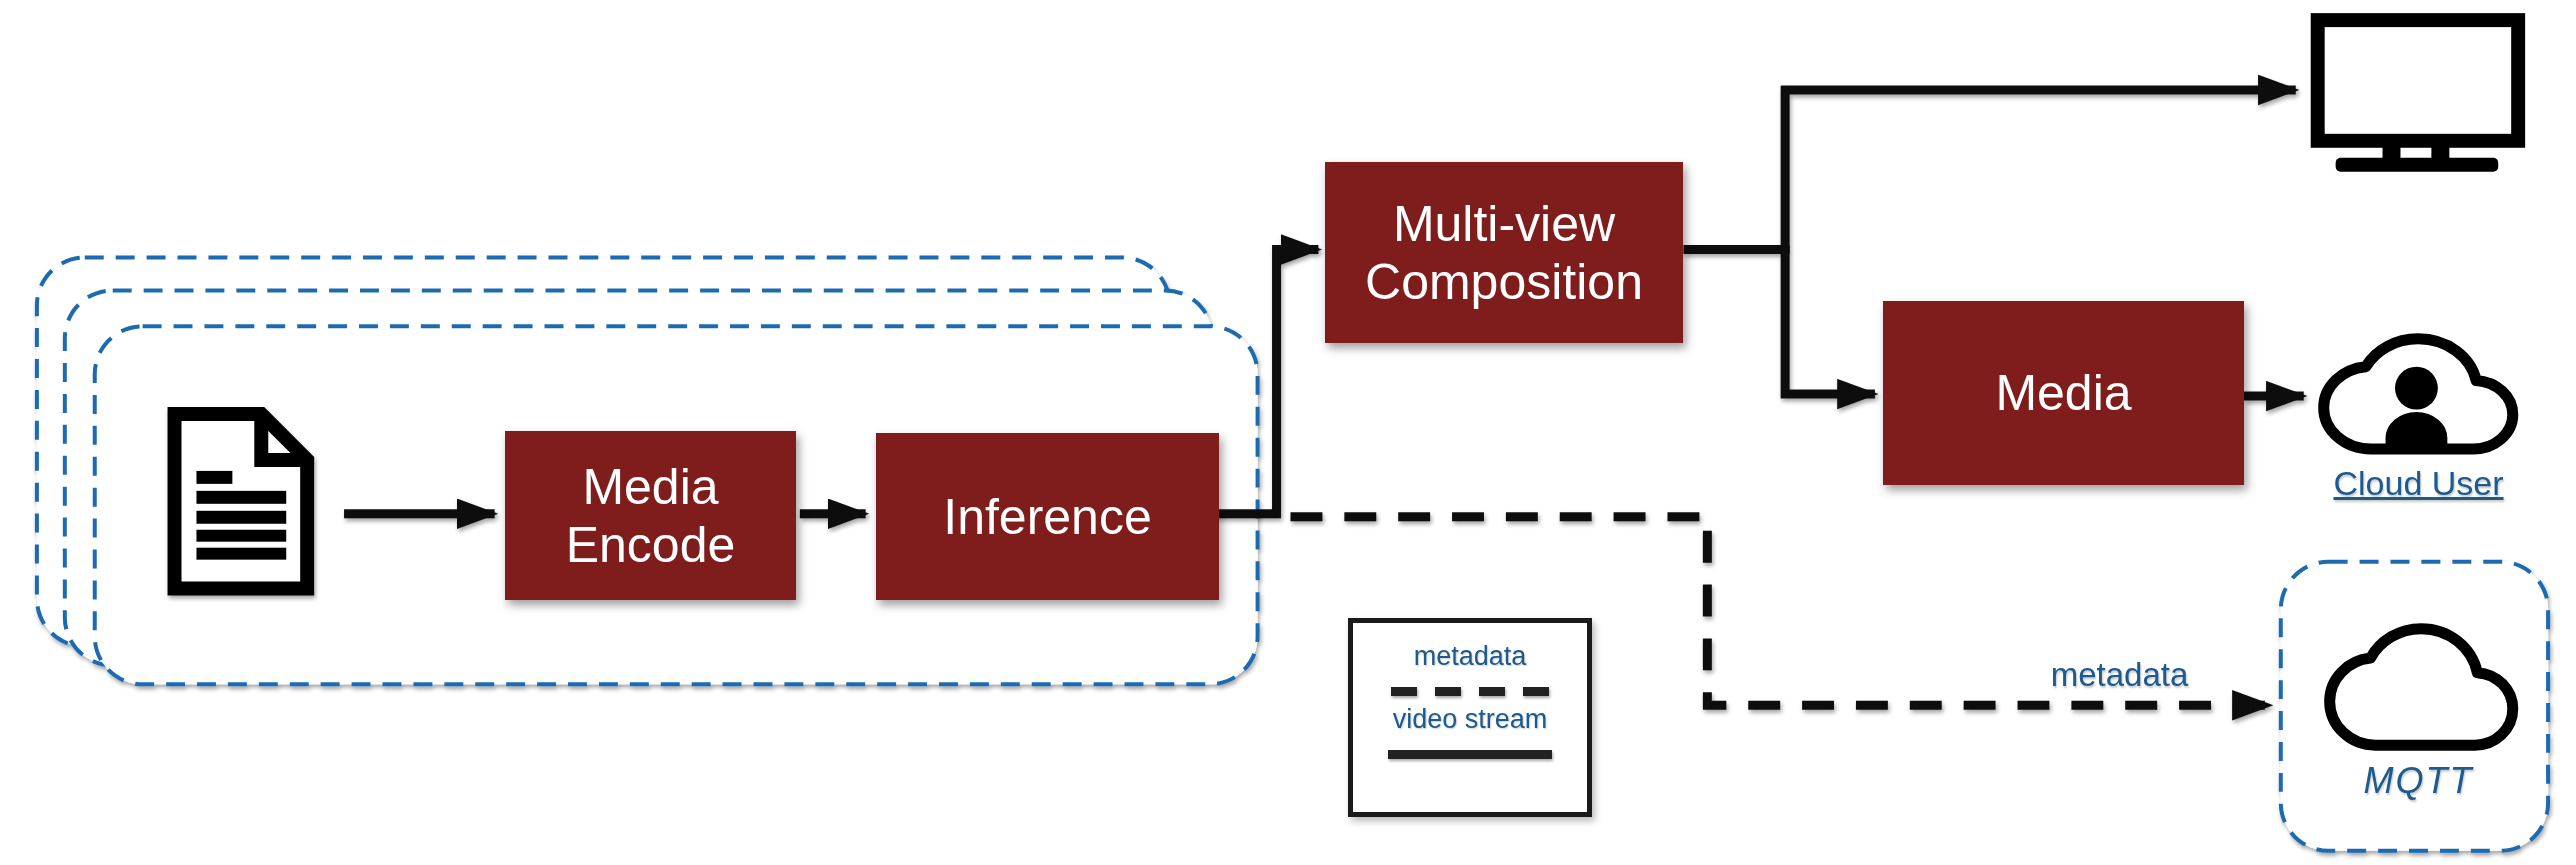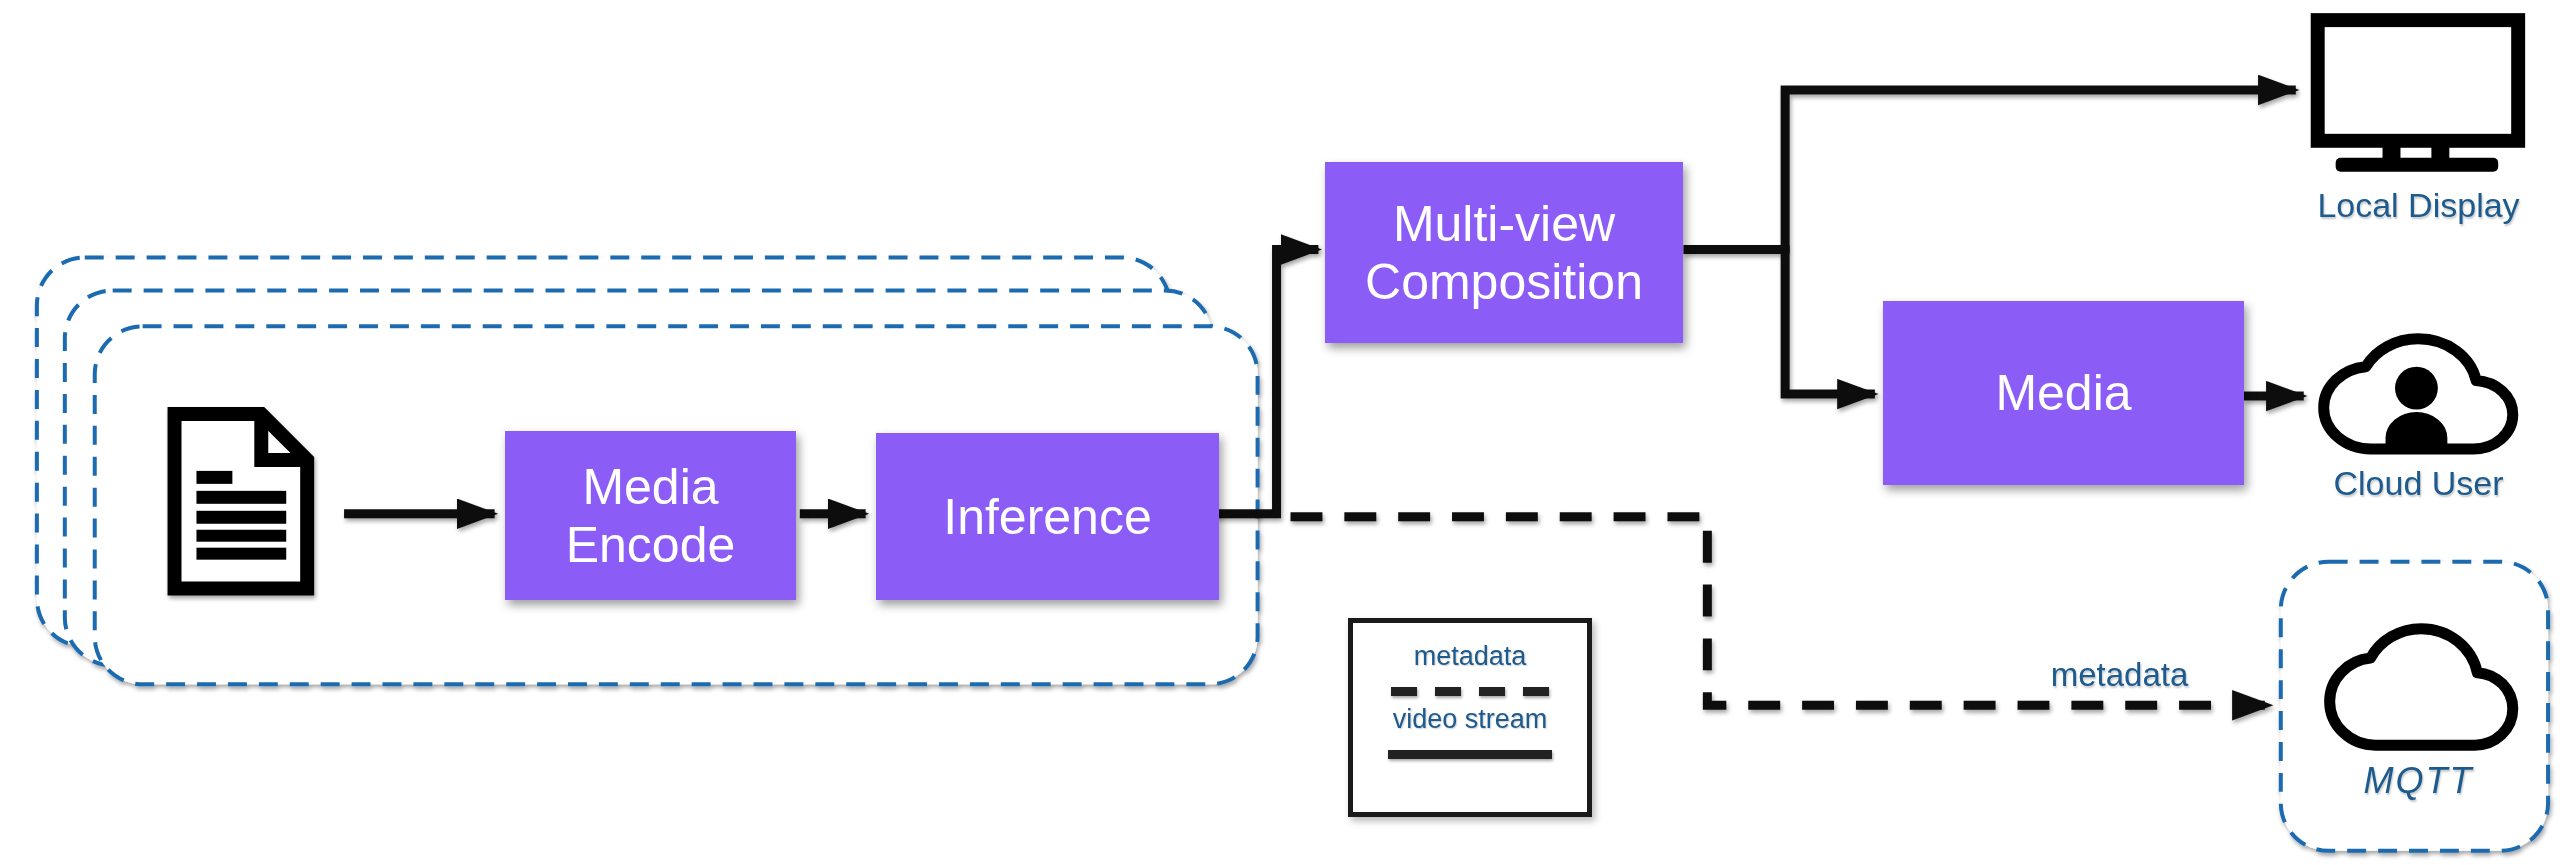--- a/index.html
+++ b/index.html
@@ -2,35 +2,35 @@
 <html><head>
 <meta charset="utf-8">
 <style>
   html,body{margin:0;padding:0;background:#ffffff;}
   .stage{
     position:relative;width:2576px;height:866px;background:#ffffff;overflow:hidden;
     font-family:"Liberation Sans","DejaVu Sans",sans-serif;
   }
   .stage svg{position:absolute;left:0;top:0;z-index:1;}
   .node{
-    position:absolute;z-index:2;background:#8b5cf6;color:#ffffff;
+    position:absolute;z-index:2;background:#7f1d1d;color:#ffffff;
     display:flex;flex-direction:column;align-items:center;justify-content:center;
     font-size:50px;line-height:1.16;text-align:center;
     box-shadow:3px 5px 9px rgba(0,0,0,0.38);
   }
   #node-media-decode{left:505px;top:431px;width:291px;height:169px;}
   #node-inference{left:876px;top:433px;width:343px;height:167px;}
   #node-mvc{left:1325px;top:162px;width:358px;height:181px;}
   #node-media-encode{left:1883px;top:301px;width:361px;height:184px;}
   .blue-label{
     position:absolute;z-index:2;color:#1d5b8e;font-size:34px;text-align:center;
     text-shadow:1px 2px 2px rgba(0,0,0,0.22);white-space:nowrap;
   }
   #label-local-display{left:2283px;top:186px;width:271px;}
-  #label-cloud-user{left:2283px;top:464px;width:271px;}
+  #label-cloud-user{left:2283px;top:464px;width:271px;text-decoration:underline;}
   #label-mqtt{left:2283px;top:760px;width:271px;font-size:36px;letter-spacing:2px;font-style:italic;}
   #label-metadata-edge{left:2010px;top:656px;width:219px;font-size:33px;}
   #legend{
     position:absolute;z-index:2;left:1348px;top:618px;width:234px;height:189px;
     border:5px solid #1a1a1a;background:#ffffff;box-shadow:3px 4px 7px rgba(0,0,0,0.28);
     display:flex;flex-direction:column;align-items:center;
   }
   .legend-label{color:#1d5b8e;font-size:27px;text-shadow:1px 1px 1.5px rgba(0,0,0,0.2);}
   #legend-metadata-label{margin-top:18px;}
   #legend-video-label{margin-top:8px;}
@@ -124,21 +124,20 @@
 
   <div class="node" id="node-mvc">
     <span>Multi-view</span>
     <span>Composition</span>
   </div>
 
   <div class="node" id="node-media-encode">
     <span>Media</span>
   </div>
 
-  <div class="blue-label" id="label-local-display">Local Display</div>
   <div class="blue-label" id="label-cloud-user">Cloud User</div>
   <div class="blue-label" id="label-mqtt">MQTT</div>
   <div class="blue-label" id="label-metadata-edge">metadata</div>
 
   <div id="legend">
     <div class="legend-label" id="legend-metadata-label">metadata</div>
     <div class="legend-line" id="legend-dashed-line"></div>
     <div class="legend-label" id="legend-video-label">video stream</div>
     <div class="legend-line" id="legend-solid-line"></div>
   </div>

